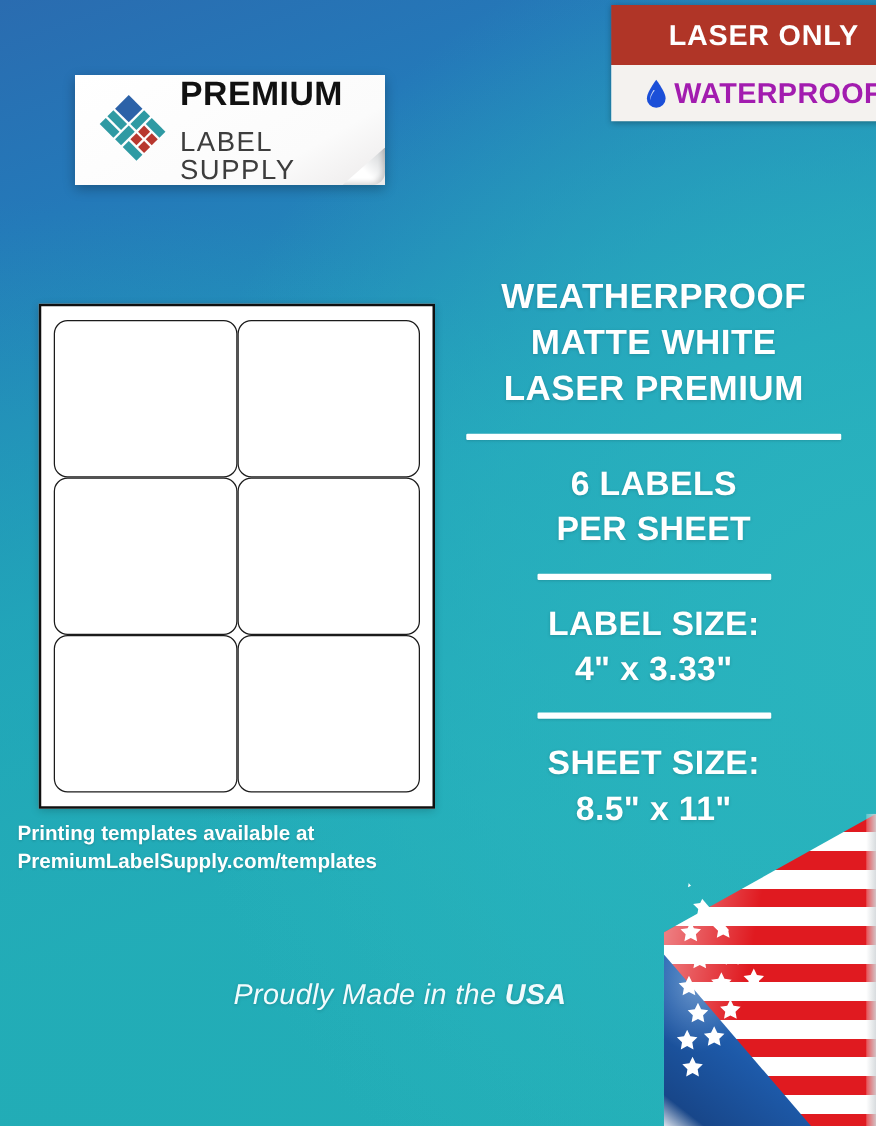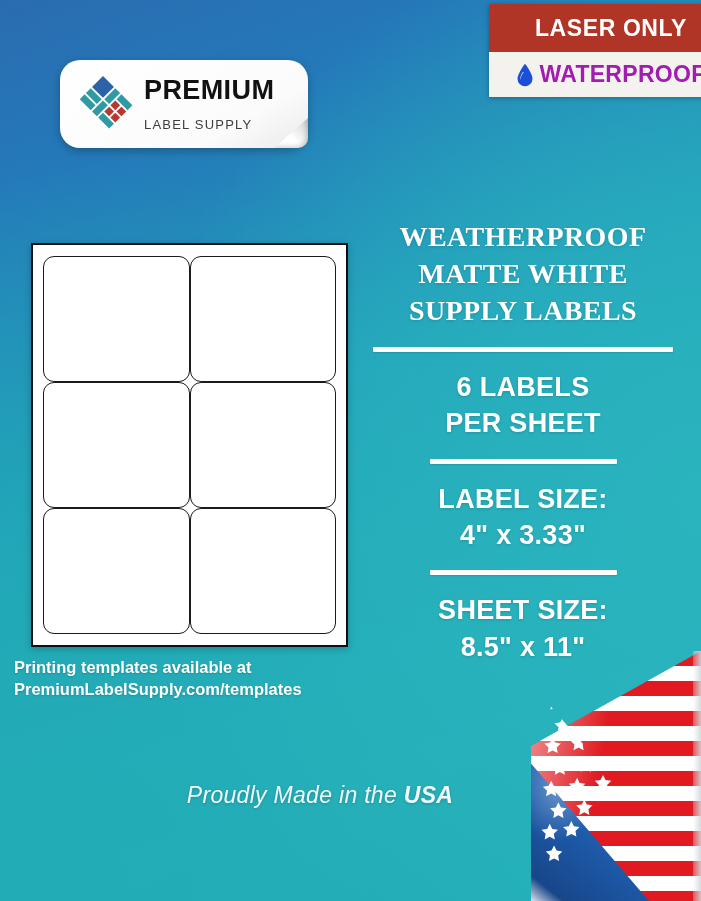--- a/index.html
+++ b/index.html
@@ -33,36 +33,36 @@
     height:45px; background:#f4f2ef;
     display:flex; align-items:center; justify-content:center; gap:5px;
     color:#a21caf; font-weight:bold; font-size:23px; letter-spacing:0.3px;
   }
   .drop { width:18px; height:26px; display:block; }
 
   
   .logo-card {
     position:absolute; left:60px; top:60px; width:248px; height:88px;
     background:linear-gradient(150deg,#ffffff 0%,#fbfbfb 72%,#eceaea 100%);
-    border-radius:20px;
+    border-radius:0;
     box-shadow:0 3px 9px rgba(0,0,0,0.27);
     display:flex; align-items:center; padding-left:12px; gap:10px;
   }
   .logo-card:after{
     content:""; position:absolute; right:0; bottom:0;
     width:34px; height:30px;
     background:linear-gradient(225deg,#c9ccce 0%,#ffffff 55%,#ffffff 100%);
     border-bottom-right-radius:10px;
     box-shadow:-2px -2px 4px rgba(0,0,0,0.16) inset;
     clip-path:polygon(100% 0,100% 100%,0 100%);
   }
   .logo-mark { width:62px; height:62px; flex:0 0 62px; }
   .logo-words { display:flex; flex-direction:column; line-height:1; }
   .logo-top { font-size:27px; font-weight:bold; letter-spacing:0.4px; color:#111; }
-  .logo-sub { font-size:13px; letter-spacing:1.2px; color:#3d3d3d; margin-top:14px; }
+  .logo-sub { font-size:22px; letter-spacing:1.2px; color:#3d3d3d; margin-top:14px; }
 
   
   .sheet {
     position:absolute; left:31px; top:243px; width:317px; height:404px;
     background:#fff; border:2px solid #101010;
     padding:11px 10px;
     box-shadow:0 2px 7px rgba(0,0,0,0.22);
   }
   .sheet-grid {
     width:100%; height:100%;
@@ -78,21 +78,20 @@
     text-align:left; color:#ffffff; font-weight:bold;
     font-size:16.5px; line-height:1.35;
     text-shadow:0 1px 2px rgba(0,0,0,0.18);
   }
 
   
   .info { position:absolute; left:358px; top:218px; width:330px; text-align:center; color:#fff; }
   .info .hd {
     font-size:28px; font-weight:bold; line-height:1.33; letter-spacing:0.4px;
     text-shadow:0 1px 3px rgba(0,0,0,0.16);
-    font-family:Liberation Serif, serif;
   }
   .info .big {
     font-size:27px; font-weight:bold; line-height:1.35; letter-spacing:0.3px;
     text-shadow:0 1px 3px rgba(0,0,0,0.16);
   }
   .rule { height:5px; background:#fff; margin:17px auto; border-radius:1px;
           box-shadow:0 1px 2px rgba(0,0,0,0.12); }
   .rule.wide { width:300px; }
   .rule.mid  { width:187px; }
 
@@ -193,21 +192,21 @@
 
   <div class="templates">
     <div>Printing templates available at</div>
     <div>PremiumLabelSupply.com/templates</div>
   </div>
 
   <div class="info">
     <div class="hd">
       <div>WEATHERPROOF</div>
       <div>MATTE WHITE</div>
-      <div>SUPPLY LABELS</div>
+      <div>LASER PREMIUM</div>
     </div>
 
     <div class="rule wide"></div>
 
     <div class="big">
       <div>6 LABELS</div>
       <div>PER SHEET</div>
     </div>
 
     <div class="rule mid"></div>

